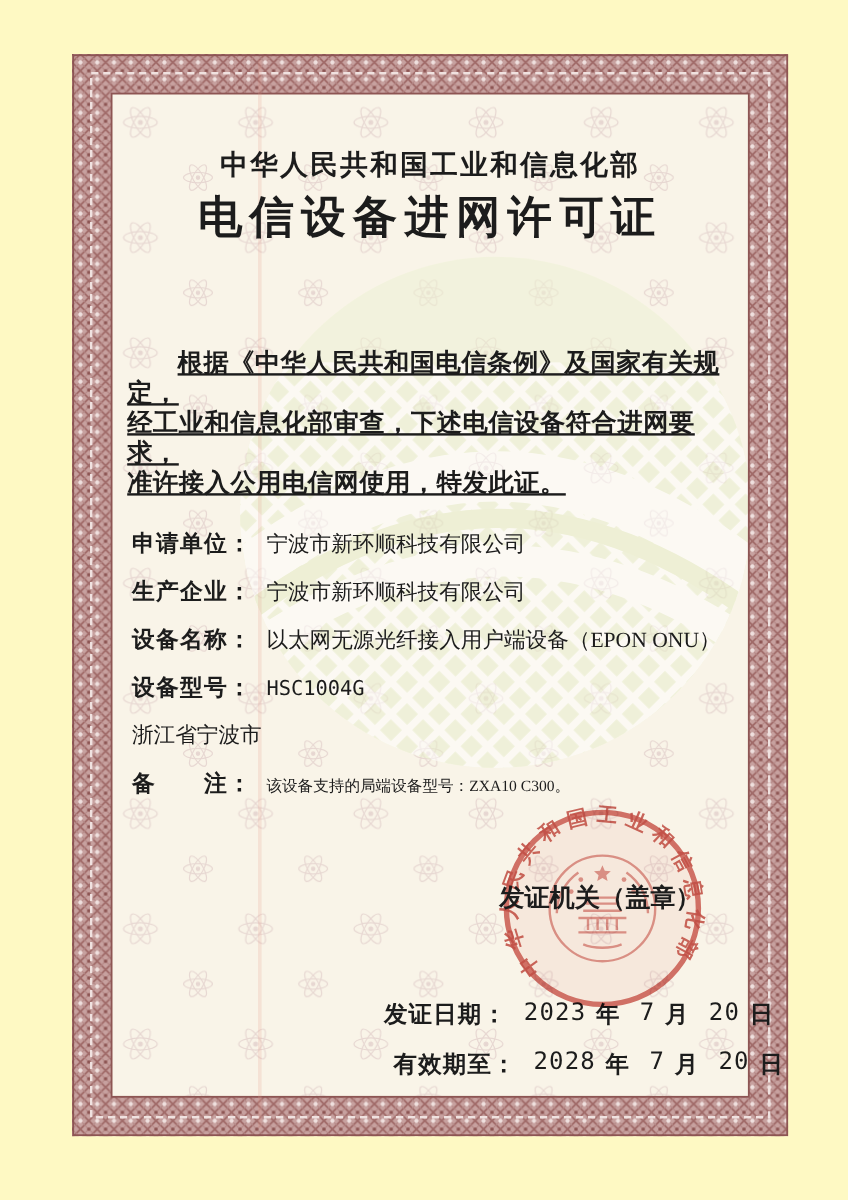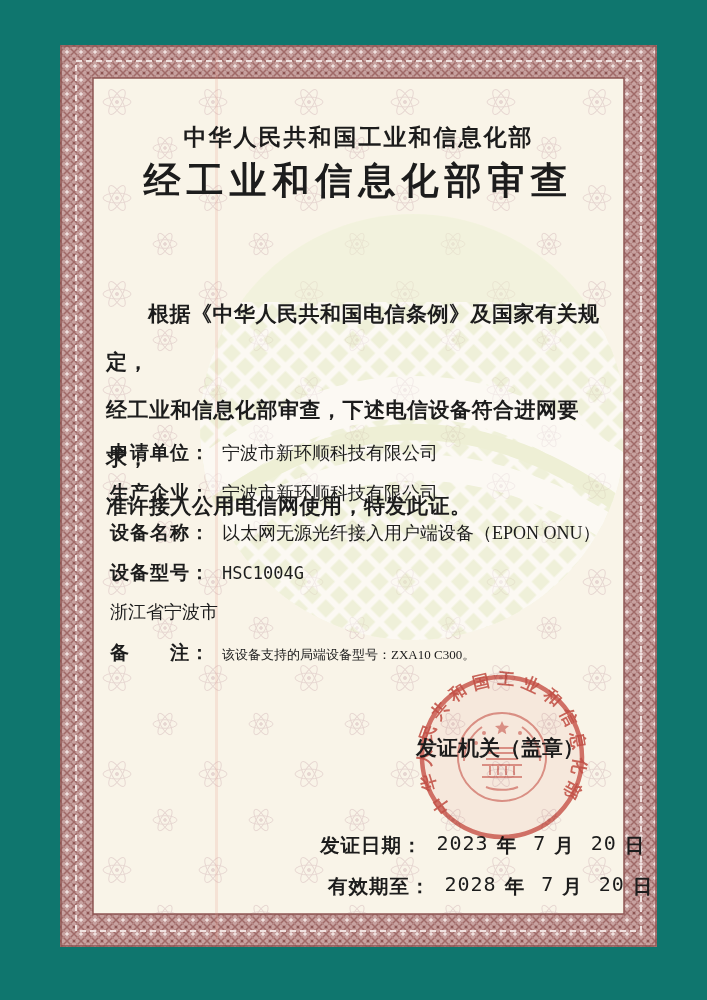--- a/index.html
+++ b/index.html
@@ -1,18 +1,18 @@
 <!DOCTYPE html>
 <html><head>
 <meta charset="utf-8">
 <style>
   html,body{margin:0;padding:0;background:#ffffff;}
   .page{
     position:relative;width:707px;height:1000px;overflow:hidden;
-    background:#0f766e;
+    background:#fef9c3;
     font-family:"Liberation Serif","DejaVu Serif",serif;
     color:#1c1c1c;
   }
   .abs{position:absolute;}
   
   .inner-bg{left:93px;top:78px;width:531px;height:836px;background:#f9f4e8;z-index:0;}
   .atoms-svg{left:93px;top:78px;z-index:0;opacity:.55;}
   .wm-svg{left:178px;top:192px;z-index:0;opacity:.5;}
   .frame-svg{left:60px;top:45px;z-index:1;}
   .crease{left:215px;top:50px;width:3px;height:890px;background:rgba(232,156,142,.20);z-index:1;}
@@ -20,21 +20,21 @@
   .header-org{left:93px;top:122px;width:531px;text-align:center;
     font-size:23px;font-weight:bold;letter-spacing:2px;z-index:2;}
   .cert-title{left:93px;top:156px;width:531px;text-align:center;
     font-size:37px;font-weight:bold;letter-spacing:6px;z-index:2;}
   .license-line{top:240px;right:127px;z-index:2;display:flex;align-items:baseline;}
   .license-line .lbl{font-size:16px;font-weight:bold;}
   .license-line .num{font-family:"DejaVu Sans Mono","Liberation Mono",monospace;
     font-size:15px;letter-spacing:.5px;display:inline-block;transform:translateY(-3px);margin-left:4px;}
 
   .body-par{left:106px;top:290px;width:514px;font-size:21px;font-weight:bold;
-    line-height:48px;letter-spacing:.5px;z-index:2;}
+    line-height:25px;letter-spacing:.5px;z-index:2;text-decoration:underline;}
   .body-par .l1{text-indent:2em;}
 
   .fields{left:110px;top:440px;width:514px;z-index:2;}
   .field-row{display:flex;align-items:baseline;margin-bottom:13px;min-height:27px;}
   .f-label{flex:none;width:112px;font-size:19px;font-weight:bold;letter-spacing:1px;}
   .f-value{font-size:18px;}
   .f-value.mono{font-family:"DejaVu Sans Mono","Liberation Mono",monospace;font-size:17px;}
   .f-value.small{font-size:13px;}
 
   .seal-svg{left:402px;top:657px;z-index:3;mix-blend-mode:multiply;opacity:.9;}
@@ -107,21 +107,21 @@
     </defs>
     <path fill-rule="evenodd" d="M0 0 H597 V902 H0 Z M33 33 H564 V869 H33 Z" fill="url(#weave)"></path>
     <rect x="1" y="1" width="595" height="900" fill="none" stroke="#8d5553" stroke-width="1.5"></rect>
     <rect x="33" y="33" width="531" height="836" fill="none" stroke="#8d5553" stroke-width="1.5"></rect>
     <rect x="16" y="16" width="565" height="870" fill="none" stroke="#f0e2e0" stroke-width="2" stroke-dasharray="6 4"></rect>
   </svg>
 
   <div class="abs crease"></div>
 
   <div class="abs header-org">中华人民共和国工业和信息化部</div>
-  <div class="abs cert-title">经工业和信息化部审查</div>
+  <div class="abs cert-title">电信设备进网许可证</div>
 
 
   <div class="abs body-par">
     <div class="l1">根据《中华人民共和国电信条例》及国家有关规定，</div>
     <div>经工业和信息化部审查，下述电信设备符合进网要求，</div>
     <div>准许接入公用电信网使用，特发此证。</div>
   </div>
 
   <div class="abs fields">
     <div class="field-row">

